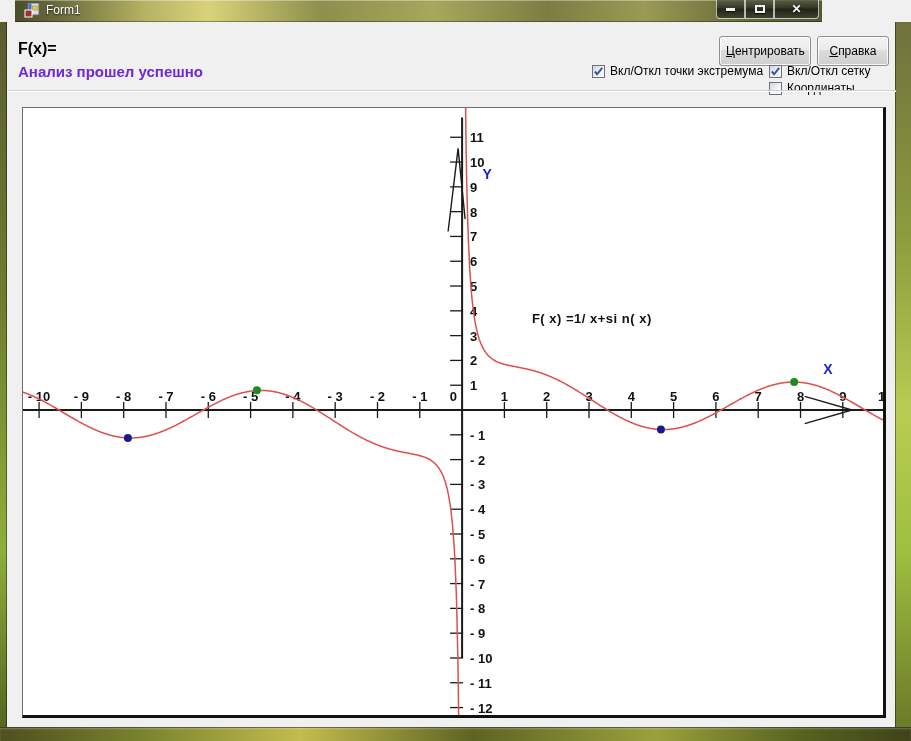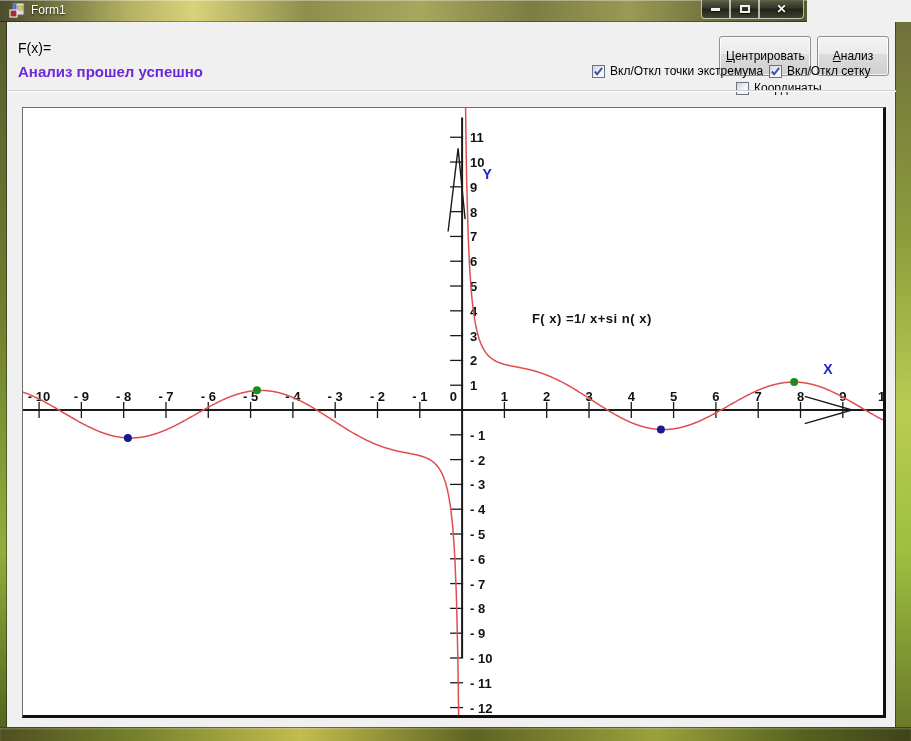--- a/index.html
+++ b/index.html
@@ -1,20 +1,20 @@
 <!DOCTYPE html>
 <html><head>
 <meta charset="utf-8">
 <style>
   html,body{margin:0;padding:0;background:#222;}
   *{box-sizing:border-box;font-family:"Liberation Sans",sans-serif;}
   .window{position:relative;width:911px;height:741px;overflow:hidden;background:#f0f0f0;outline:1px solid #1f2210;}
 
   
-  .titlebar{position:absolute;left:0;top:0;width:807px;height:22px;
+  .titlebar{position:absolute;left:15px;top:0;width:807px;height:22px;
     background:linear-gradient(90deg,#4a4c2c 0%,#6e7040 6%,#b5b264 16%,#d8d279 24%,#8e8f4e 38%,#a8a75e 52%,#7c7d44 66%,#9a9a56 78%,#6a6c3a 90%,#565832 100%);
     box-shadow:inset 0 1px 0 rgba(255,255,255,.35), inset 0 -1px 0 rgba(0,0,0,.35);}
   .border-left{position:absolute;left:0;top:22px;width:7px;height:706px;
     background:linear-gradient(180deg,#5a5c30,#6f7d2e 40%,#8fae3a 75%,#55651f);box-shadow:inset -1px 0 0 rgba(0,0,0,.4);}
   .border-right{position:absolute;right:0;top:22px;width:16px;height:706px;
     background:linear-gradient(180deg,#70713d,#8c9c3c 30%,#b9cc52 55%,#9ebf3f 75%,#6b7a28);box-shadow:inset 1px 0 0 rgba(0,0,0,.4);}
   .border-bottom{position:absolute;left:0;bottom:0;width:911px;height:14px;
     background:linear-gradient(90deg,#4e501f,#76812c 15%,#c3bc4e 33%,#5d6422 52%,#9aa13c 72%,#57621f 88%,#3f431a 100%);
     box-shadow:inset 0 1px 0 rgba(0,0,0,.45), inset 0 2px 2px rgba(255,255,255,.25);}
 
@@ -25,41 +25,41 @@
   .cap-btn{width:29px;height:19px;border:1px solid rgba(255,255,255,.65);border-top:none;
     background:linear-gradient(180deg,rgba(90,92,70,.85),rgba(48,50,36,.9) 45%,rgba(30,32,22,.95) 50%,rgba(58,60,44,.85));
     display:flex;align-items:center;justify-content:center;padding:0;cursor:pointer;}
   .cap-btn.minb{border-radius:0 0 0 4px;}
   .cap-btn.closeb{width:45px;border-radius:0 0 4px 0;}
   .glyph-min{display:block;width:9px;height:3px;background:#f2f2f2;box-shadow:0 1px 1px rgba(0,0,0,.7);}
   .glyph-max{display:block;width:10px;height:8px;border:2px solid #f2f2f2;box-shadow:0 1px 1px rgba(0,0,0,.7);}
   .glyph-close{color:#f7f7f7;font-size:12px;font-weight:bold;text-shadow:0 1px 2px rgba(0,0,0,.8);line-height:1;}
 
   
-  .flabel{position:absolute;left:18px;top:40px;font-size:14px;font-weight:normal;color:#000;}
+  .flabel{position:absolute;left:18px;top:40px;font-size:16px;font-weight:bold;color:#000;}
   .ftext{position:absolute;left:62px;top:37px;width:160px;height:21px;border:1px solid #9aa0a6;background:#fff;
     font-size:13px;font-weight:bold;color:#000;padding:1px 4px;outline:none;}
   .status{position:absolute;left:18px;top:63px;font-size:15px;font-weight:bold;color:#6d28d9;}
 
-  .win-btn{position:absolute;height:40px;border:1px solid #8e8f8f;border-radius:3px;cursor:pointer;padding:0 6px;
+  .win-btn{position:absolute;height:30px;border:1px solid #8e8f8f;border-radius:3px;cursor:pointer;padding:0 6px;
     background:linear-gradient(180deg,#f3f3f3,#ebebeb 45%,#dcdcdc 46%,#cfcfcf);box-shadow:inset 0 0 0 1px rgba(255,255,255,.8);}
   .btn-label{display:block;width:100%;text-align:center;font-size:12px;color:#000;}
   .btn-label::first-letter{text-decoration:underline;}
   .btn-center{left:719px;top:36px;width:92px;}
   .btn-help{left:817px;top:36px;width:72px;}
 
   .win-checkbox{position:absolute;display:flex;align-items:center;gap:5px;cursor:pointer;justify-content:flex-end;}
   .cb-box{width:13px;height:13px;border:1px solid #6a737b;background:linear-gradient(135deg,#cdd4de,#f4f6f9 60%);
     display:flex;align-items:center;justify-content:center;}
   .cb-box svg{display:none;}
   .cb-box.checked svg{display:block;}
   .cb-label{font-size:12px;color:#000;white-space:nowrap;}
   .cb1{left:592px;top:64px;}
   .cb2{left:769px;top:64px;}
-  .cb3{left:736px;top:81px;}
+  .cb3{left:769px;top:81px;}
 
   .separator{position:absolute;left:8px;top:90px;width:888px;height:2px;border-top:1px solid #cfcfcf;border-bottom:1px solid #ffffff;}
 
   
   .plot-panel{position:absolute;left:22px;top:107px;width:864px;height:611px;background:#fff;
     border-top:1px solid #6e6e6e;border-left:1px solid #6e6e6e;border-right:3px solid #111;border-bottom:3px solid #111;}
   .plot-panel svg{display:block;}
   .tickLbl{font:bold 13px "Liberation Sans",sans-serif;fill:#111;}
   .curveLbl{font:bold 13px "Liberation Sans",sans-serif;fill:#111;letter-spacing:.5px;}
   .axisLetter{font:bold 14px "Liberation Sans",sans-serif;}
@@ -97,21 +97,21 @@
   <div class="border-right"></div>
   <div class="border-bottom"></div>
 
   <span class="flabel">F(x)=</span>
   <div class="status">Анализ прошел успешно</div>
 
   <button class="win-btn btn-center">
       <span class="btn-label">Центрировать</span>
     </button>
   <button class="win-btn btn-help">
-      <span class="btn-label">Анализ</span>
+      <span class="btn-label">Справка</span>
     </button>
 
   <label class="win-checkbox cb1">
     <span class="cb-box checked">
       <svg width="11" height="11" viewBox="0 0 12 12">
           <polyline points="2,6 4.5,9 10,2" fill="none" stroke="#3a53a4" stroke-width="2.2"></polyline>
         </svg>
     </span>
     <span class="cb-label">Вкл/Откл точки экстремума</span>
   </label>

